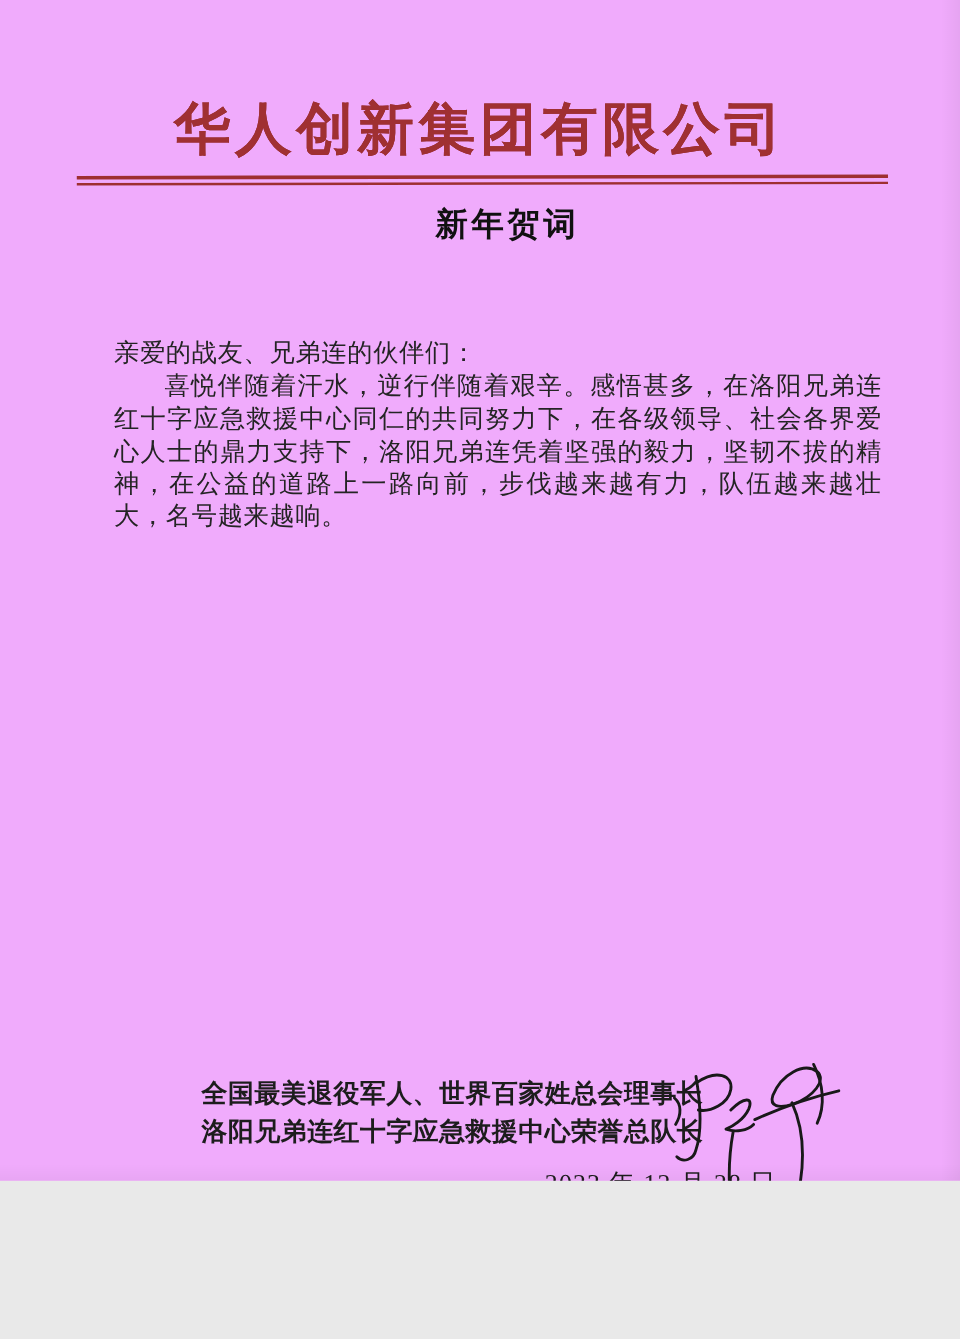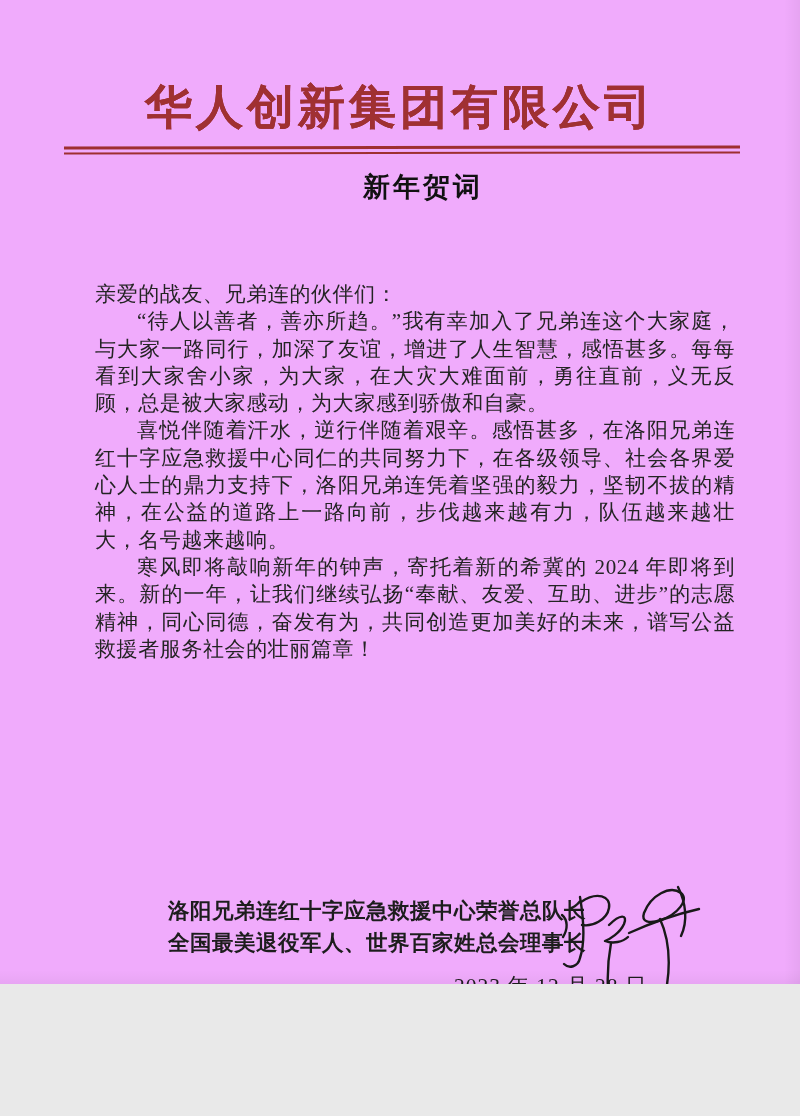--- a/index.html
+++ b/index.html
@@ -122,28 +122,26 @@
 <div id="page">
 
   <div class="company-name">华人创新集团有限公司</div>
 
   <div class="double-rule"></div>
 
   <div class="doc-title">新年贺词</div>
 
   <div class="body-text">
     <p class="salutation">亲爱的战友、兄弟连的伙伴们：</p>
-    <p>“待人以善者，善亦所趋。”我有幸加入了兄弟连这个大家庭，与大家一路同行，加深了友谊，增进了人生智慧，感悟甚多。每每看到大家舍小家，为大家，在大灾大难面前，勇往直前，义无反顾，总是被大家感动，为大家感到骄傲和自豪。</p>
     <p>喜悦伴随着汗水，逆行伴随着艰辛。感悟甚多，在洛阳兄弟连红十字应急救援中心同仁的共同努力下，在各级领导、社会各界爱心人士的鼎力支持下，洛阳兄弟连凭着坚强的毅力，坚韧不拔的精神，在公益的道路上一路向前，步伐越来越有力，队伍越来越壮大，名号越来越响。</p>
-    <p>寒风即将敲响新年的钟声，寄托着新的希冀的 2024 年即将到来。新的一年，让我们继续弘扬“奉献、友爱、互助、进步”的志愿精神，同心同德，奋发有为，共同创造更加美好的未来，谱写公益救援者服务社会的壮丽篇章！</p>
   </div>
 
   <div class="signature-block">
+    <div>全国最美退役军人、世界百家姓总会理事长</div>
     <div>洛阳兄弟连红十字应急救援中心荣誉总队长</div>
-    <div>全国最美退役军人、世界百家姓总会理事长</div>
   </div>
 
   <svg class="hand-signature" viewBox="0 0 170 180" aria-hidden="true">
 
     <path d="M17,46 C23,51 23,60 18,68"></path>
 
     <path d="M35,28 C39,52 40,74 35,89 C33,98 24,100 19,95"></path>
 
     <path d="M36,33 C52,22 66,27 64,39 C62,51 47,58 37,56"></path>
 

